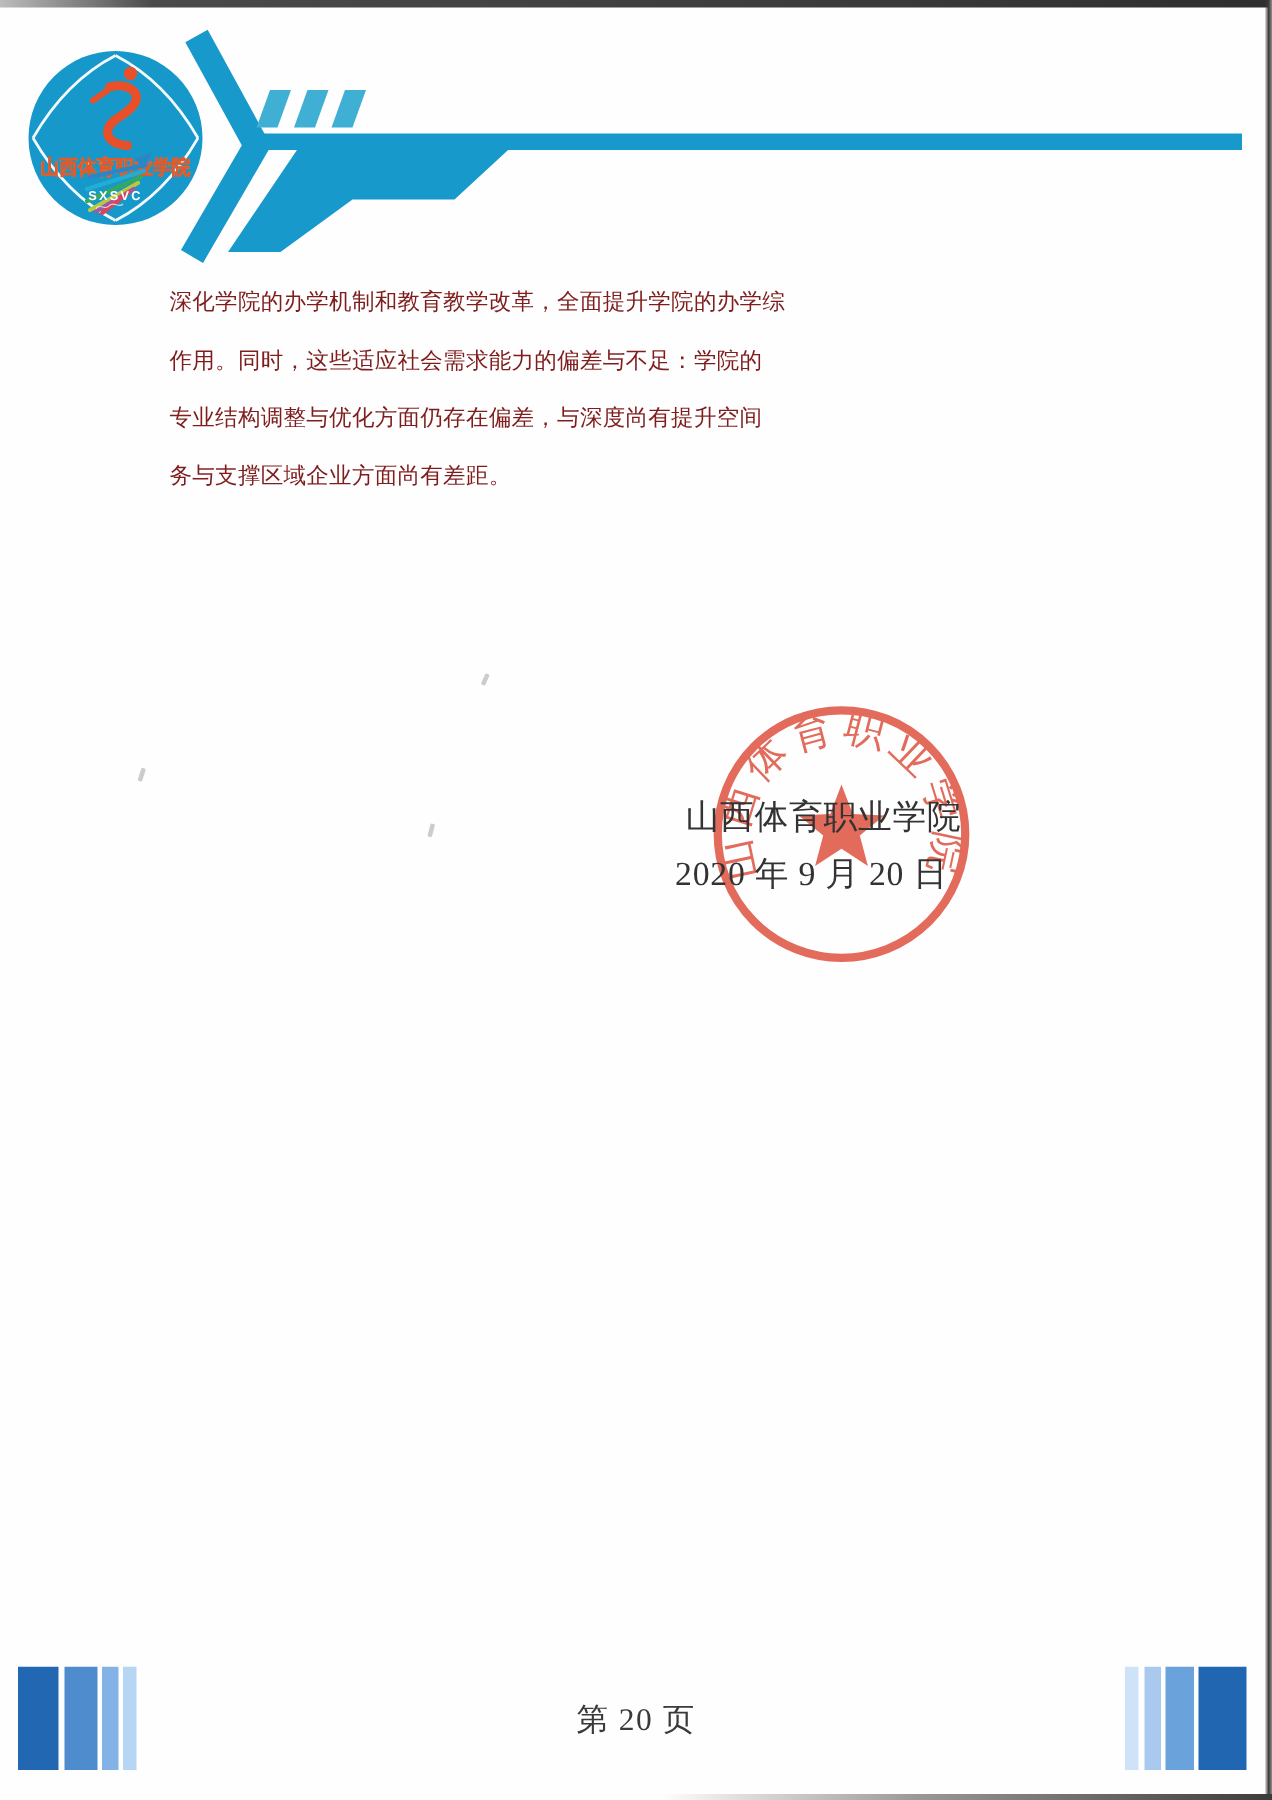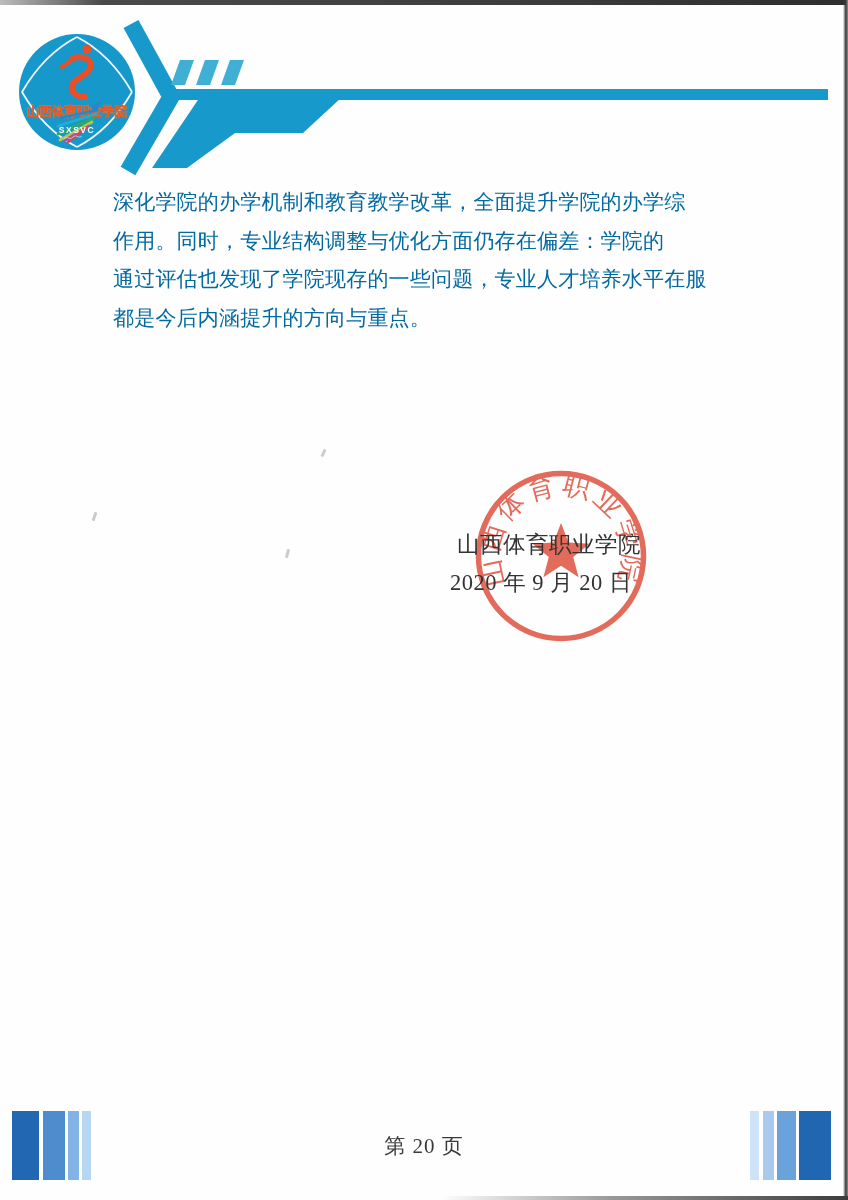--- a/index.html
+++ b/index.html
@@ -13,21 +13,21 @@
     background:linear-gradient(to right,#bcbcbc,#4a4a4a 12%,#3d3d3d 60%,#2e2e2e); }
   .edge-right { position:absolute; top:0; right:0; width:5px; height:1200px; z-index:30;
     background:linear-gradient(to right,rgba(120,120,120,0),#3a3a3a 55%,#8f8f8f); }
   .edge-bottom { position:absolute; bottom:0; left:0; width:848px; height:4px; z-index:30;
     background:linear-gradient(to right,rgba(255,255,255,0) 52%,rgba(70,70,70,.55) 72%,#3c3c3c); }
 
   .header-svg { position:absolute; top:0; left:0; z-index:2; }
 
   .body-text { position:absolute; left:113px; top:183px; width:630px; z-index:3; }
   .text-line {
-    font-size:21px; line-height:38.6px; color:#0369a1;
+    font-size:15px; line-height:38.6px; color:#7f1d1d;
     letter-spacing:0.2px; white-space:nowrap;
   }
 
   .seal-svg { position:absolute; left:467px; top:462px; z-index:4; }
 
   .sig { position:absolute; font-size:22.5px; color:#333; z-index:5; white-space:nowrap; }
   .sig-org  { left:457px; top:529px; letter-spacing:0.5px; }
   .sig-date { left:450px; top:567px; letter-spacing:0.5px; }
 
   .footer-bars { position:absolute; left:0; top:1111px; z-index:3; }
@@ -91,23 +91,23 @@
       </g>
 
       <text x="77" y="133" text-anchor="middle" font-size="8.5" fill="#ffffff" letter-spacing="1.5" class="logo-abbr-text">SXSVC</text>
 
       <path d="M64,139 c 3,-4 6,2 9,-2 c 3,-3 6,2 9,-1" fill="none" stroke="#ffffff" stroke-width="0.8" opacity="0.7"></path>
     </g>
   </svg>
 
   <div class="body-text">
     <div class="text-line">深化学院的办学机制和教育教学改革，全面提升学院的办学综</div>
-    <div class="text-line">作用。同时，专业结构调整与优化方面仍存在偏差：学院的</div>
-    <div class="text-line">通过评估也发现了学院现存的一些问题，专业人才培养水平在服</div>
-    <div class="text-line">都是今后内涵提升的方向与重点。</div>
+    <div class="text-line">作用。同时，这些适应社会需求能力的偏差与不足：学院的</div>
+    <div class="text-line">专业结构调整与优化方面仍存在偏差，与深度尚有提升空间</div>
+    <div class="text-line">务与支撑区域企业方面尚有差距。</div>
   </div>
 
   <svg class="seal-svg" width="188" height="188" viewBox="0 0 188 188" opacity="0.82">
     <defs>
       <path id="sealArc" d="M 41.4,126.8 A 62,62 0 1 1 146.6,126.8" fill="none"></path>
     </defs>
     <circle cx="94" cy="94" r="82.5" fill="none" stroke-width="5.5" stroke="#dd4b38"></circle>
     <polygon points="94,61 101.5,80.6 122.5,81.7 106.2,95 111.6,115.3 94,103.8 76.4,115.3 81.8,95 65.5,81.7 86.5,80.6" fill="#dd4b38"></polygon>
     <text font-size="27" letter-spacing="4.5" class="seal-ring-text" fill="#dd4b38">
       <textPath href="#sealArc" startOffset="50%" text-anchor="middle">山西体育职业学院</textPath>

